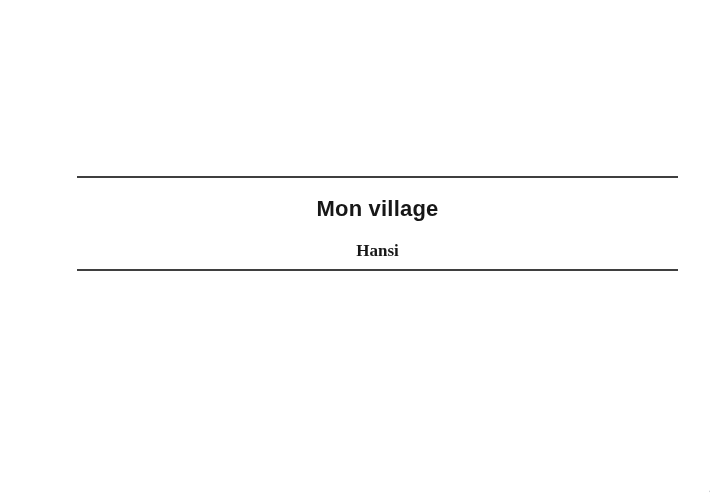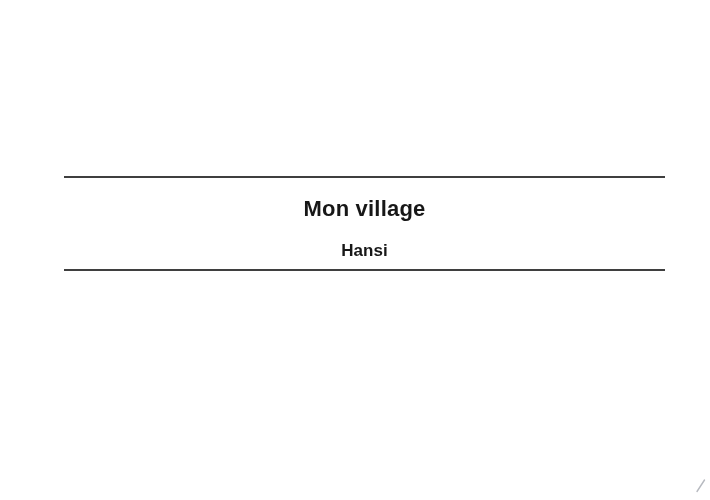--- a/index.html
+++ b/index.html
@@ -9,20 +9,21 @@
     height: 500px;
     background: #ffffff;
     font-family: "Liberation Sans", sans-serif;
     overflow: hidden;
   }
   .slide {
     position: relative;
     width: 636px;
     height: 500px;
     background: #ffffff;
+    margin-left: 13px;
   }
   .rule {
     position: absolute;
     left: 64px;
     width: 601px;
     height: 2px;
     background: #3f3f3f;
   }
   .rule-top { top: 176px; }
   .rule-bottom { top: 269px; }
@@ -41,20 +42,21 @@
   .slide-subtitle {
     position: absolute;
     top: 240px;
     left: 64px;
     width: 601px;
     text-align: center;
     font-size: 17px;
     font-weight: 700;
     color: #171717;
     line-height: 21px;
+    font-family: Liberation Serif, serif;
   }
   .corner-mark {
     position: absolute;
     left: 692px;
     top: 476px;
     width: 18px;
     height: 20px;
   }
 </style>
 </head>

